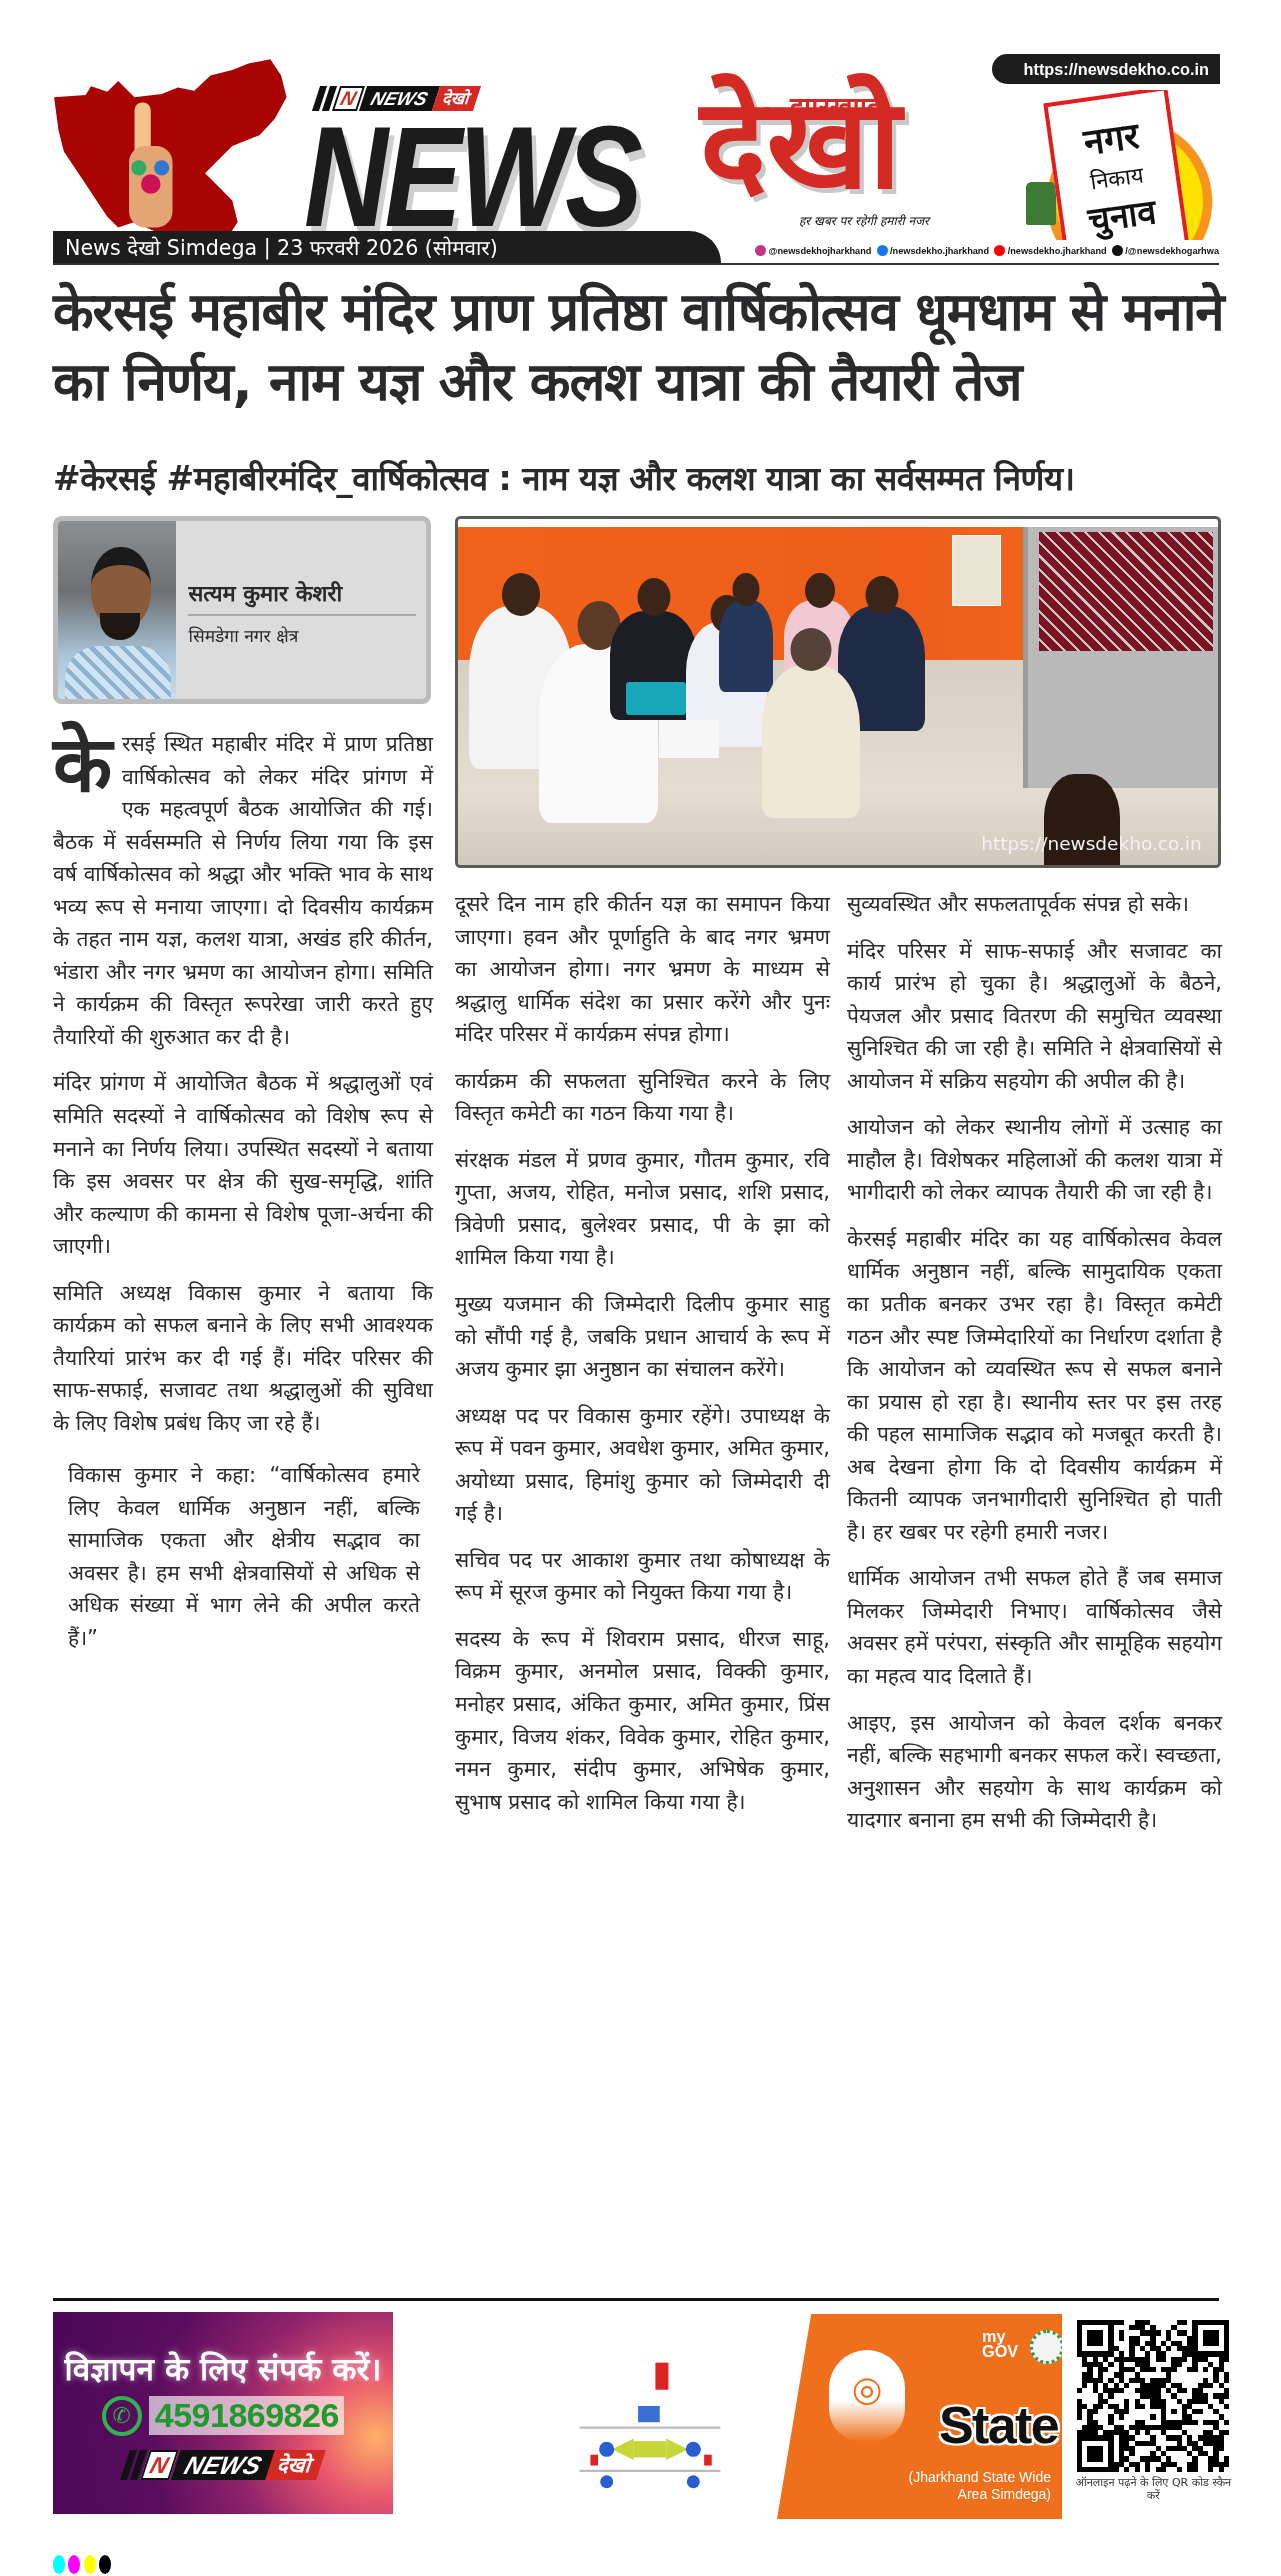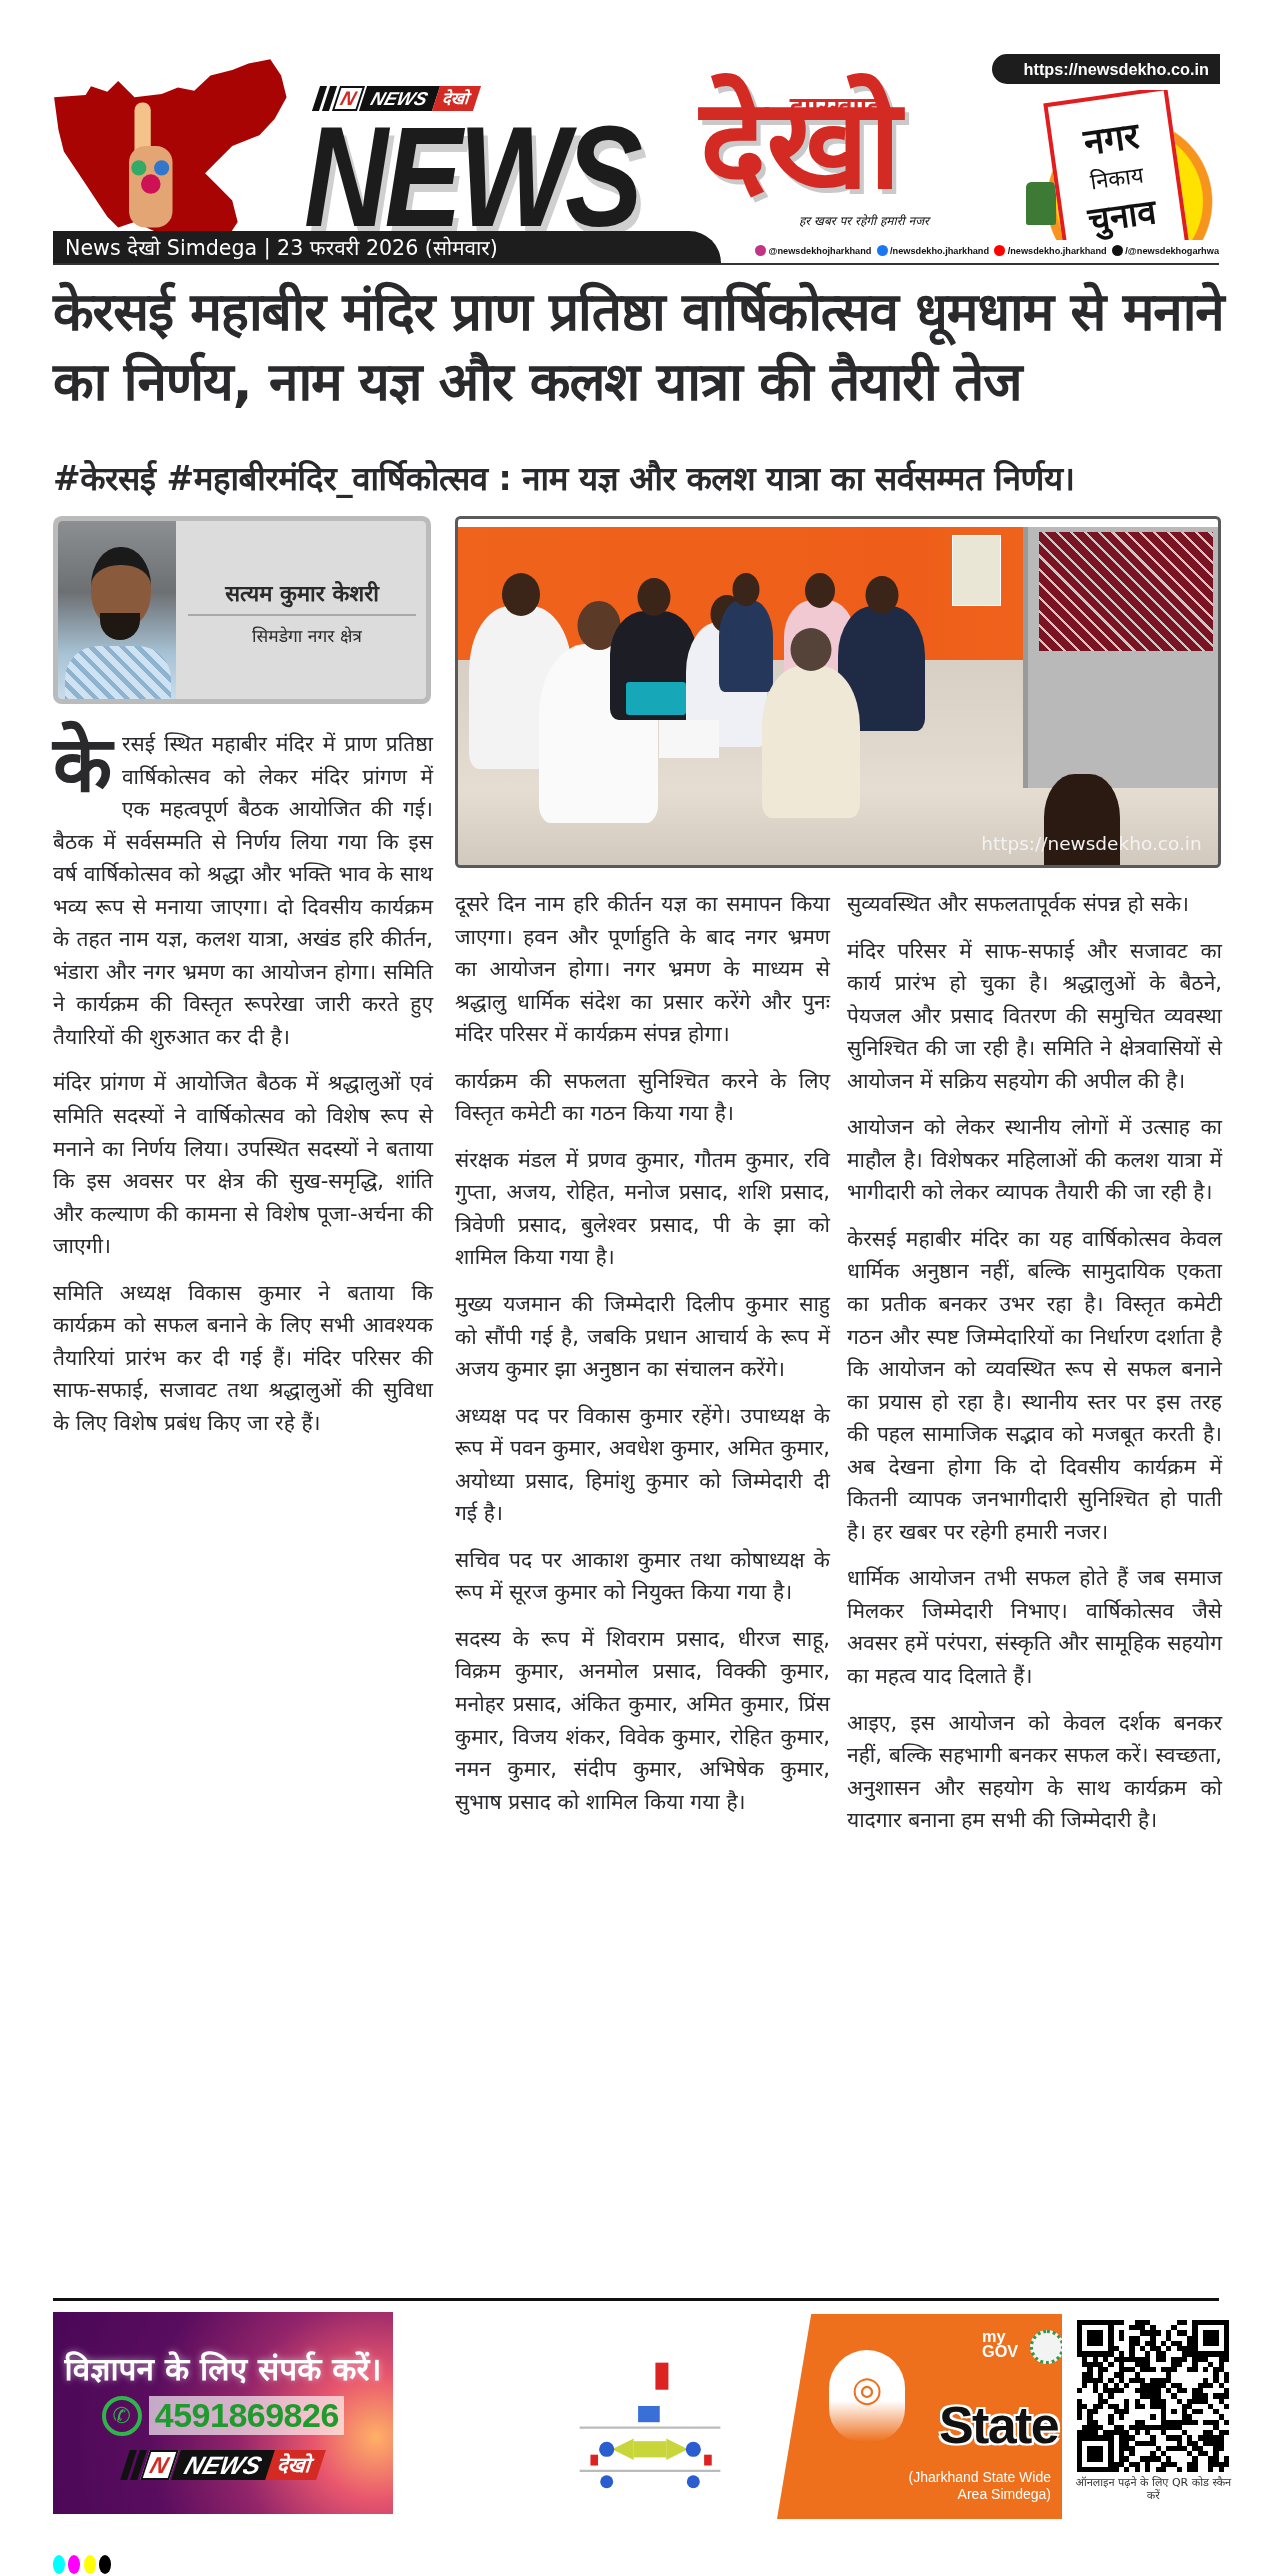--- a/index.html
+++ b/index.html
@@ -41,21 +41,21 @@
   .headline { position: absolute; left: 53px; top: 277px; width: 1178px; font: bold 53px/1.33 "DejaVu Sans", sans-serif; color: #2a2a2d; letter-spacing: -1.1px; }
   .subhead { position: absolute; left: 53px; top: 459px; width: 1184px; font: bold 33px/1.2 "DejaVu Sans", sans-serif; color: #2a2a2d; letter-spacing: -0.5px; }
 
   
   .byline { position: absolute; left: 53px; top: 516px; width: 378px; height: 188px; background: #bbbbbb; border-radius: 8.7px; padding: 5.4px; }
   .byline-inner { width: 100%; height: 100%; background: #dcdcdc; border-radius: 4.3px; display: flex; overflow: hidden; }
   .author-photo { width: 118px; height: 100%; background: linear-gradient(180deg, #8b8f92 0%, #6d7073 40%, #a8c3d6 75%, #c9dceb 100%); position: relative; }
   .author-photo .head { position: absolute; left: 33px; top: 26px; width: 60px; height: 81px; border-radius: 48% 48% 44% 44%; background: #8a5a3c; border-top: 18.5px solid #1a1a1a; }
   .author-photo .beard { position: absolute; left: 42px; top: 92px; width: 40px; height: 27px; border-radius: 0 0 22px 22px; background: #1e1712; }
   .author-photo .shirt { position: absolute; left: 6.5px; top: 125px; width: 106px; height: 65px; border-radius: 33px 33px 0 0; background: repeating-linear-gradient(45deg, #cfe2f1 0 6.5px, #8db3cf 6.5px 11px); }
-  .author-info { flex: 1; padding: 56px 0 0 12px; text-align: center; }
+  .author-info { flex: 1; padding: 56px 0 0 12px; }
   .author-name { font: bold 22px "DejaVu Sans", sans-serif; color: #2a2a2a; padding-bottom: 6.5px; border-bottom: 2.2px solid #a9a9a9; margin-right: 9.8px; }
   .author-area { font: 17.4px "DejaVu Sans", sans-serif; color: #2a2a2a; margin-top: 7.6px; }
 
   
   .main-photo { position: absolute; left: 455px; top: 516px; width: 766px; height: 352px; border: 3.3px solid #5a5a5a; border-radius: 5.4px; overflow: hidden; background: #fff; }
   .main-photo .wall { position: absolute; left: 0; top: 7.6px; width: 100%; height: 163px; background: linear-gradient(90deg, #f0631c, #ee5e1a 60%, #f26b21); }
   .main-photo .floor { position: absolute; left: 0; top: 141px; width: 100%; height: 217px; background: linear-gradient(180deg, #d8cfc4, #e6ddd2 60%, #cfc6bb); }
   .main-photo .door { position: absolute; right: 0; top: 7.6px; width: 195px; height: 261px; background: #b9b9b9; border-left: 5.4px solid #9a9a9a; }
   .main-photo .door .grill { position: absolute; left: 11px; top: 5.4px; width: 174px; height: 119px; background: repeating-linear-gradient(45deg, #7a1322 0 7.6px, #d0c5c5 7.6px 9.8px); }
   .main-photo .poster { position: absolute; right: 217px; top: 16.3px; width: 49px; height: 71px; background: #e9e6d6; border: 1.6px solid #fff; }
@@ -221,20 +221,21 @@
   <div class="person" style="left:586px;top:255px;width:76px;height:109px;background:#2a1a12;"></div>
   <div style="position:absolute;left:168px;top:163px;width:60px;height:33px;background:#16a8b8;border-radius:3.3px;"></div>
   <div style="position:absolute;left:201px;top:201px;width:60px;height:38px;background:#f7f7f7;"></div>
   <div class="watermark">https://newsdekho.co.in</div>
 </figure>
 
 <div class="col col-1">
   <p><span class="dropcap">के</span><span>रसई स्थित महाबीर मंदिर में प्राण प्रतिष्ठा वार्षिकोत्सव को लेकर मंदिर प्रांगण में एक महत्वपूर्ण बैठक आयोजित की गई। बैठक में सर्वसम्मति से निर्णय लिया गया कि इस वर्ष वार्षिकोत्सव को श्रद्धा और भक्ति भाव के साथ भव्य रूप से मनाया जाएगा। दो दिवसीय कार्यक्रम के तहत नाम यज्ञ, कलश यात्रा, अखंड हरि कीर्तन, भंडारा और नगर भ्रमण का आयोजन होगा। समिति ने कार्यक्रम की विस्तृत रूपरेखा जारी करते हुए तैयारियों की शुरुआत कर दी है।</span></p>
   <p>मंदिर प्रांगण में आयोजित बैठक में श्रद्धालुओं एवं समिति सदस्यों ने वार्षिकोत्सव को विशेष रूप से मनाने का निर्णय लिया। उपस्थित सदस्यों ने बताया कि इस अवसर पर क्षेत्र की सुख-समृद्धि, शांति और कल्याण की कामना से विशेष पूजा-अर्चना की जाएगी।</p>
   <p>समिति अध्यक्ष विकास कुमार ने बताया कि कार्यक्रम को सफल बनाने के लिए सभी आवश्यक तैयारियां प्रारंभ कर दी गई हैं। मंदिर परिसर की साफ-सफाई, सजावट तथा श्रद्धालुओं की सुविधा के लिए विशेष प्रबंध किए जा रहे हैं।</p>
+  <p class="quote">विकास कुमार ने कहा: “वार्षिकोत्सव हमारे लिए केवल धार्मिक अनुष्ठान नहीं, बल्कि सामाजिक एकता और क्षेत्रीय सद्भाव का अवसर है। हम सभी क्षेत्रवासियों से अधिक से अधिक संख्या में भाग लेने की अपील करते हैं।”</p>
 </div>
 
 <div class="col col-2">
   <p>दूसरे दिन नाम हरि कीर्तन यज्ञ का समापन किया जाएगा। हवन और पूर्णाहुति के बाद नगर भ्रमण का आयोजन होगा। नगर भ्रमण के माध्यम से श्रद्धालु धार्मिक संदेश का प्रसार करेंगे और पुनः मंदिर परिसर में कार्यक्रम संपन्न होगा।</p>
   <p>कार्यक्रम की सफलता सुनिश्चित करने के लिए विस्तृत कमेटी का गठन किया गया है।</p>
   <p>संरक्षक मंडल में प्रणव कुमार, गौतम कुमार, रवि गुप्ता, अजय, रोहित, मनोज प्रसाद, शशि प्रसाद, त्रिवेणी प्रसाद, बुलेश्वर प्रसाद, पी के झा को शामिल किया गया है।</p>
   <p>मुख्य यजमान की जिम्मेदारी दिलीप कुमार साहु को सौंपी गई है, जबकि प्रधान आचार्य के रूप में अजय कुमार झा अनुष्ठान का संचालन करेंगे।</p>
   <p>अध्यक्ष पद पर विकास कुमार रहेंगे। उपाध्यक्ष के रूप में पवन कुमार, अवधेश कुमार, अमित कुमार, अयोध्या प्रसाद, हिमांशु कुमार को जिम्मेदारी दी गई है।</p>
   <p>सचिव पद पर आकाश कुमार तथा कोषाध्यक्ष के रूप में सूरज कुमार को नियुक्त किया गया है।</p>
   <p>सदस्य के रूप में शिवराम प्रसाद, धीरज साहू, विक्रम कुमार, अनमोल प्रसाद, विक्की कुमार, मनोहर प्रसाद, अंकित कुमार, अमित कुमार, प्रिंस कुमार, विजय शंकर, विवेक कुमार, रोहित कुमार, नमन कुमार, संदीप कुमार, अभिषेक कुमार, सुभाष प्रसाद को शामिल किया गया है।</p>

